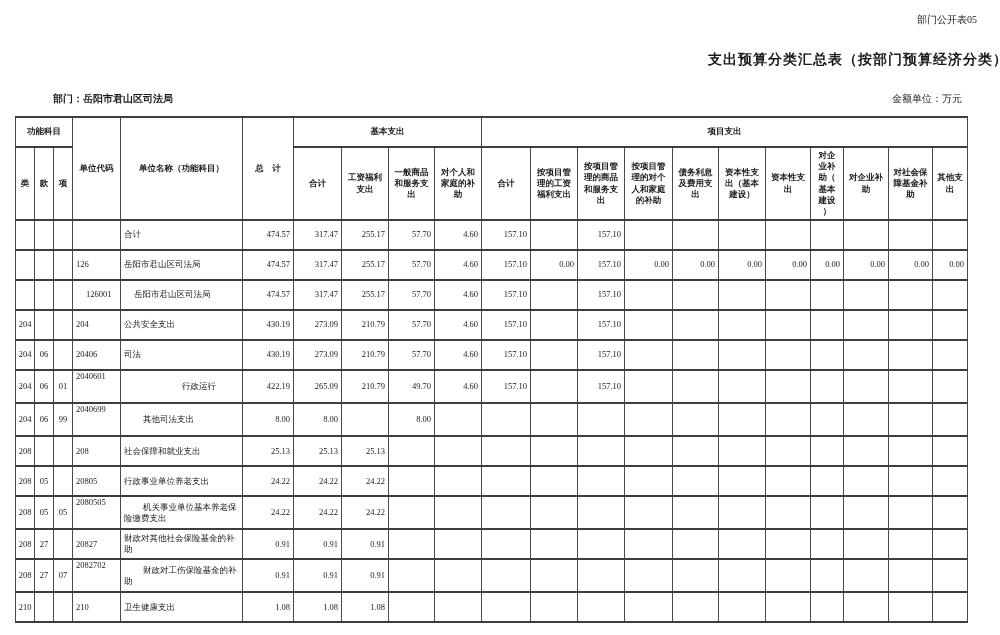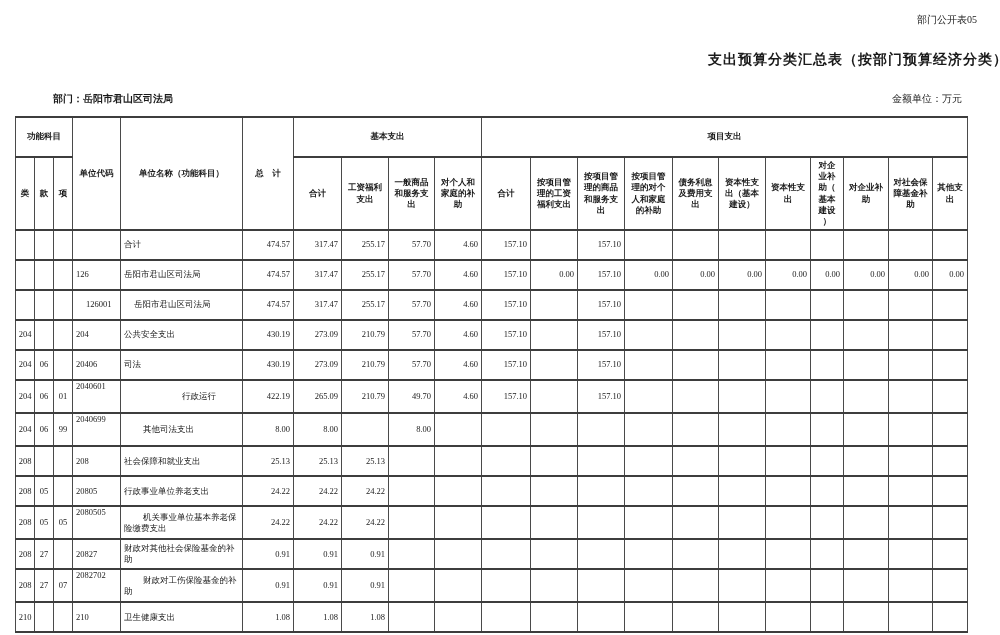--- a/index.html
+++ b/index.html
@@ -21,21 +21,21 @@
   table { border-collapse:collapse; table-layout:fixed; width:952px; }
   th, td {
     border-left:1px solid #4a4a4a; border-right:1px solid #4a4a4a;
     border-top:2px solid #3d3d3d; border-bottom:2px solid #3d3d3d;
     overflow:hidden;
   }
   th {
     font-weight:bold; font-size:8.5px; text-align:center; vertical-align:middle;
     padding:0 4px; line-height:1.3; line-break:anywhere; word-break:break-all;
   }
-  tr.hrow1 { height:40px; }
+  tr.hrow1 { height:30px; }
   tr.hrow2 { height:73px; }
   tbody tr { height:30px; }
   td { font-size:8.5px; vertical-align:middle; line-height:1.3; }
   td.fn   { text-align:center; padding:0 1px; }
   td.code { text-align:left; padding:0 0 0 3px; }
   td.name { text-align:left; padding:0 3px; line-break:anywhere; word-break:break-all; }
   td.num  { text-align:right; padding:0 3px; white-space:nowrap; }
   td.vbottom { vertical-align:bottom; padding-bottom:20px; }
 </style>
 </head>

